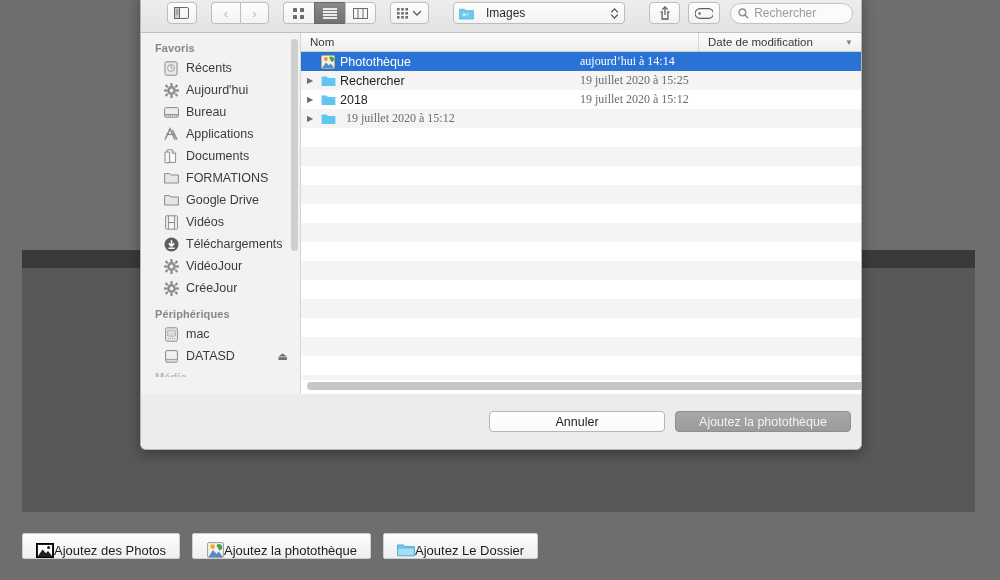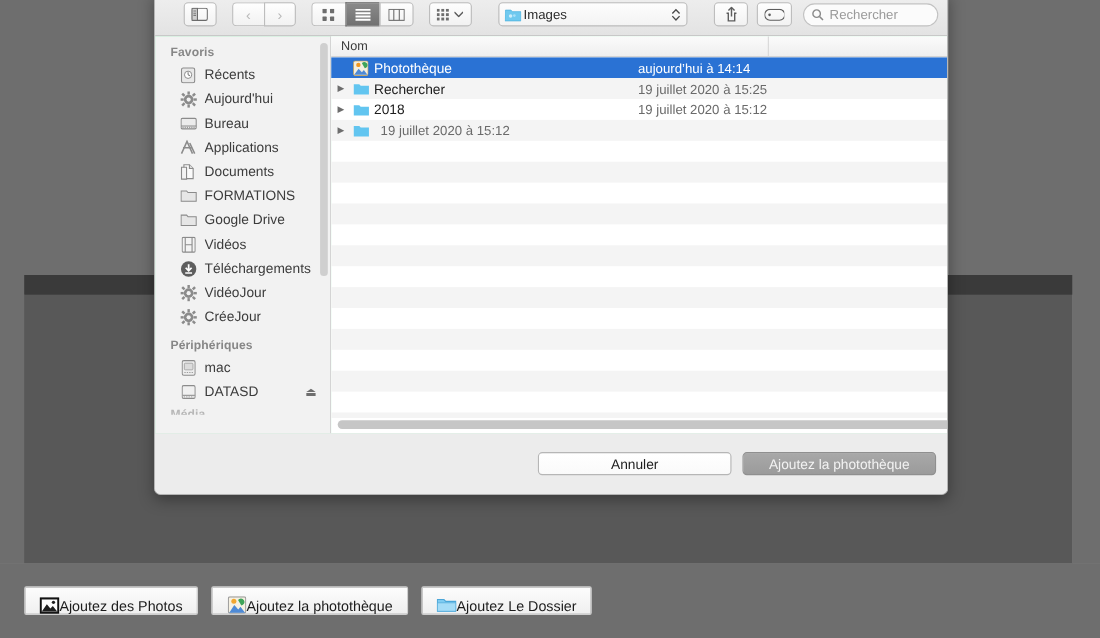--- a/index.html
+++ b/index.html
@@ -80,34 +80,34 @@
   .view-btn:first-child { border-radius: 4px 0 0 4px; }
   .view-btn:last-child { border-radius: 0 4px 4px 0; border-right: 1px solid #bdbdbd; }
   .view-btn.active { background: linear-gradient(#8a8a8a,#717171); border-color:#6a6a6a; }
 
   .arrange-btn { width: 42px; margin-left: 14px; gap: 3px; }
   .path-popup {
     margin-left: 24px; height: 22px; width: 184px;
     background: linear-gradient(#fdfdfd,#f3f3f3);
     border: 1px solid #bdbdbd; border-radius: 4px;
     display:flex; align-items:center; padding: 0 5px;
-    font-size: 12px; color: #2b2b2b; gap: 2px;
+    font-size: 12px; color: #2b2b2b; gap: 12px;
   }
   .path-popup .label { flex: 1; }
   .share-btn { width: 34px; margin-left: 24px; }
   .tag-btn { width: 34px; margin-left: 8px; }
   .search-field {
     margin-left: 10px; height: 21px; width: 131px;
     background: #fbfbfb; border: 1px solid #c2c2c2; border-radius: 11px;
     display: flex; align-items: center; padding: 0 7px; gap: 5px;
     font-size: 12px; color: #9a9a9a;
   }
 
   
-  .content { position:absolute; top: 39px; left:0; right:0; bottom: 55px; display:flex; background:#86efac;justify-content:center; }
+  .content { position:absolute; top: 39px; left:0; right:0; bottom: 55px; display:flex; background:#15803d;justify-content:center; }
 
   .sidebar {
     width: 160px; background: #f2f2f2; position: relative;
     border-right: 1px solid #d4d4d4; overflow: hidden;
     padding-top: 5px;
   }
   .side-header {
     font-size: 11px; color: #878787; font-weight: bold;
     padding: 4px 0 3px 14px; letter-spacing: 0.1px;
   }
@@ -136,21 +136,21 @@
   .col-head .c2 .chev { position:absolute; right: 8px; color:#7e7e7e; font-size:8px; }
 
   .rows { position:absolute; top:19px; left:0; right:0; bottom: 14px; overflow:hidden; }
   .row { display: flex; height: 19px; align-items:center; font-size: 12.5px; color:#1d1d1d; }
   .row.alt { background: #f4f4f4; }
   .row.sel { background: #2a72d4; color:#fff; }
   .row .disc { width: 18px; text-align:center; font-size: 8px; color:#6d6d6d; flex:0 0 18px; }
   .row.sel .disc { color:#fff; }
   .row .ficon { width: 18px; flex: 0 0 18px; display:flex; align-items:center; justify-content:center; }
   .row .fname { flex: 1; padding-left: 3px; white-space:nowrap; }
-  .row .fdate { width: 290px; padding-left: 9px; color: #6a6a6a; font-size: 12px; }
+  .row .fdate { width: 290px; padding-left: 9px; color: #6a6a6a; font-size: 12px; font-family: Liberation Serif, serif; }
   .row.sel .fdate { color: #fff; }
 
   .sb-horiz {
     position: absolute; left: 6px; bottom: 4px; width: 560px; height: 8px;
     background: #c6c6c6; border-radius: 4px;
   }
 
   
   .dlg-buttons {
     position: absolute; bottom: 0; left: 0; right: 0; height: 55px;
@@ -493,20 +493,24 @@
         </div>
 
         <div class="side-header side-clipped">Média</div>
 
         <div class="sb-vert"></div>
       </div>
 
       <div class="filelist">
         <div class="col-head">
           <div class="c1">Nom</div>
+          <div class="c2">
+            <span>Date de modification</span>
+            <span class="chev">▼</span>
+          </div>
         </div>
 
         <div class="rows" id="rows-container">
             <div class="row sel">
               <span class="disc"></span>
               <span class="ficon">
                 <svg width="14" height="14" viewBox="0 0 14 14">
                   <rect x="0.4" y="0.4" width="13.2" height="13.2" rx="1.4" fill="#f4efe0" stroke="#c9a65c" stroke-width="0.8"></rect>
                   <path d="M1 13 L5 7.4 L8 10.6 L9.8 8.6 L13 13 z" fill="#4e8ad6"></path>
                   <circle cx="4.8" cy="4" r="2" fill="#f0961e"></circle>

